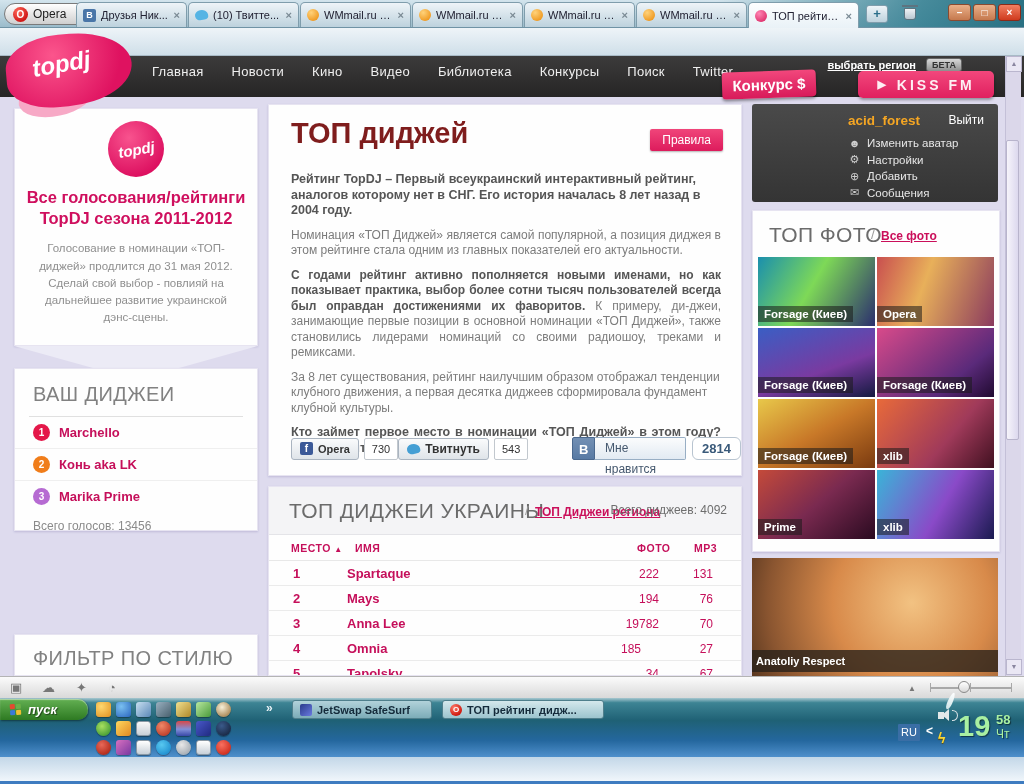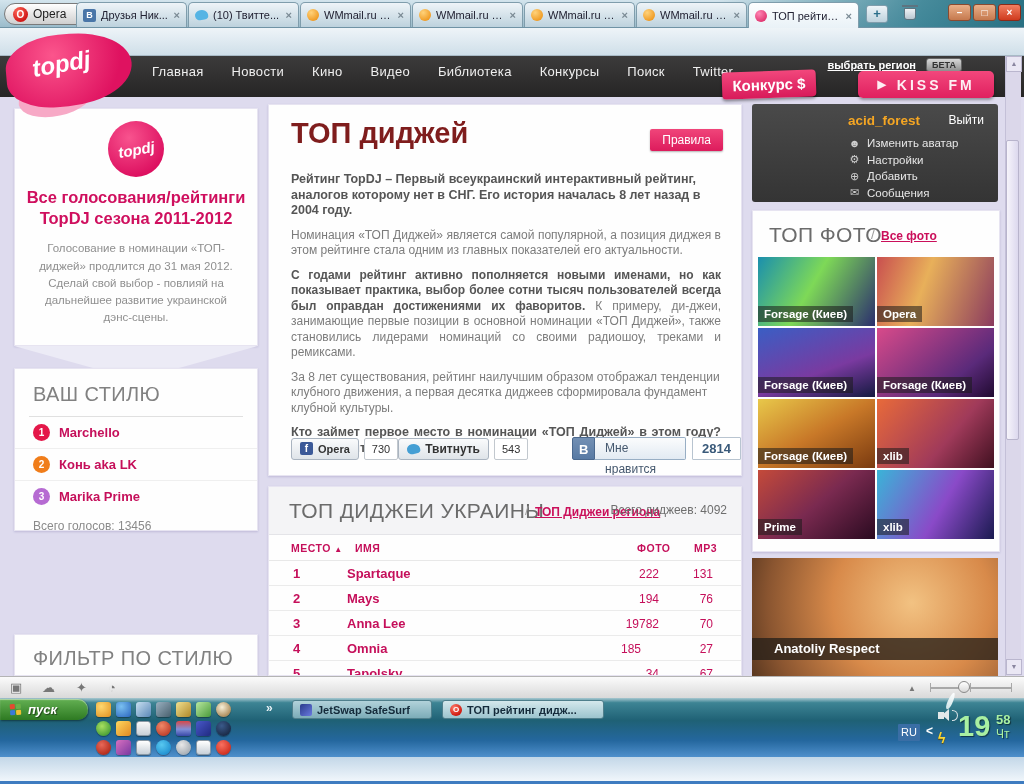--- a/index.html
+++ b/index.html
@@ -107,21 +107,21 @@
   .social{position:absolute;left:22px;top:332px;display:flex;align-items:center}
   .sbtn{display:flex;align-items:center;gap:5px;border:1px solid #aab4c0;border-radius:3px;height:22px;padding:0 8px;
     background:linear-gradient(#fafbfc,#dfe4e9);font-size:11px;color:#333;font-weight:bold}
   .fbsq{width:13px;height:13px;background:#3b5998;border-radius:2px;color:#fff;font-size:10px;font-weight:bold;text-align:center;line-height:13px}
   .cnt{border:1px solid #c2c8ce;background:#fff;border-radius:2px;height:22px;line-height:20px;padding:0 7px;font-size:11px;color:#333;margin-left:5px}
   .bird{width:13px;height:10px;background:#459fd4;border-radius:55% 70% 40% 55%;transform:rotate(-14deg)}
   .vksq{width:25px;height:23px;background:linear-gradient(#70offset,#587aa4);background:linear-gradient(#7390b4,#587aa4);
     border:1px solid #4a688e;border-radius:2px 0 0 2px;color:#fff;font-weight:bold;font-size:13px;text-align:center;line-height:23px}
   .vklbl{height:23px;border:1px solid #98aec4;border-left:none;border-radius:0 2px 2px 0;background:linear-gradient(#fbfcfd,#e2eaf2);
     font-size:12px;color:#45586e;line-height:21px;padding:0 10px}
-  .vkcnt{border:1px solid #b8c4d0;background:#fff;border-radius:1px;height:23px;line-height:21px;padding:0 9px;
+  .vkcnt{border:1px solid #b8c4d0;background:#fff;border-radius:6px;height:23px;line-height:21px;padding:0 9px;
     font-size:13px;font-weight:bold;color:#3a5a7a;margin-left:6px}
 
   #tablepanel{left:268px;top:486px;width:474px;height:190px;overflow:hidden}
   .tp-head{height:48px;background:#f4f4f6;border-bottom:1px solid #e4e4e8;position:relative}
   .tp-title{position:absolute;left:20px;top:12px;color:#6b6b6b;font-size:21px;letter-spacing:.4px}
   .tp-sep{position:absolute;left:256px;top:16px;color:#9a9a9a;font-size:13px}
   .tp-link{position:absolute;left:266px;top:18px;color:#ca0f5a;font-size:12px;font-weight:bold;text-decoration:underline}
   .tp-total{position:absolute;right:14px;top:16px;color:#6e6e6e;font-size:12px}
   .thr{position:relative;height:26px;border-bottom:1px solid #e8e8e8}
   .th{position:absolute;top:7px;color:#c50f5a;font-size:10.5px;font-weight:bold;letter-spacing:.5px}
@@ -147,22 +147,22 @@
   .ph1{background:linear-gradient(120deg,#1a8fae,#7ed957 45%,#2b2e6e)}
   .ph2{background:linear-gradient(110deg,#c94f4f,#e8b05a 40%,#8a3a5e)}
   .ph3{background:linear-gradient(160deg,#3a5ec4,#7a3aa0 60%,#141a40)}
   .ph4{background:linear-gradient(140deg,#d84a8a,#5a2a7a 70%,#200a30)}
   .ph5{background:linear-gradient(150deg,#e8c84a,#c87828 50%,#7a3a10)}
   .ph6{background:linear-gradient(130deg,#e86a3a,#a03a5a 60%,#401020)}
   .ph7{background:linear-gradient(140deg,#c44a3a,#7a2a50 50%,#2a0a20)}
   .ph8{background:linear-gradient(120deg,#3ab4d8,#8a4ac8 55%,#1a1a50)}
   #featured{position:absolute;left:752px;top:558px;width:246px;height:118px;overflow:hidden;
     background:radial-gradient(circle at 65% 38%,#f2c282,#d88a4a 45%,#8a5530 82%,#5a3820)}
-  #featured .flabel{position:absolute;left:0;bottom:16px;width:100%;height:22px;background:rgba(38,32,26,.78);
-    color:#fff;font-weight:bold;font-size:13px;line-height:22px;padding-left:22px}
+  #featured .flabel{position:absolute;left:0;bottom:4px;width:100%;height:22px;background:rgba(38,32,26,.78);
+    color:#fff;font-weight:bold;font-size:11px;line-height:22px;padding-left:4px}
 
   #scrollbar{position:absolute;left:1005px;top:56px;width:16px;height:620px;background:#dbd7ea;border-left:1px solid #c4c0d8}
   .sarrow{position:absolute;left:0;width:16px;height:16px;background:#eae7f4;border:1px solid #bab6ce;color:#8a86a0;
     font-size:7px;text-align:center;line-height:14px}
   #sthumb{position:absolute;left:1px;top:84px;width:13px;height:300px;background:linear-gradient(90deg,#f6f4fb,#dcd8ee);
     border:1px solid #b8b4cc;border-radius:2px}
 
   
   #statusbar{position:absolute;left:0;top:676px;width:1024px;height:22px;background:linear-gradient(#fbfbfb,#d9d9d9);border-top:1px solid #b4b4b4}
   .stico{position:absolute;top:3px;color:#777;font-size:13px}
@@ -312,21 +312,21 @@
   <div class="panel" id="ribbon">
     <div class="rlogo">
         <span>topdj</span>
       </div>
     <div class="rtitle">Все голосования/рейтинги TopDJ сезона 2011-2012</div>
     <div class="rdesc">Голосование в номинации «ТОП-диджей» продлится до 31 мая 2012. Сделай свой выбор - повлияй на дальнейшее развитие украинской дэнс-сцены.</div>
   </div>
   <div id="ribbon-tail"></div>
 
   <div class="panel" id="yourchoice">
-    <div class="ptitle">ВАШ СТИЛЮ</div>
+    <div class="ptitle">ВАШ ДИДЖЕИ</div>
     <div class="divider"></div>
     <div class="vitem">
       <span class="rankdot" style="background:#e41749">1</span>
       <span class="vname">Marchello</span>
     </div>
     <div class="vitem">
       <span class="rankdot" style="background:#f07d1a">2</span>
       <span class="vname">Конь aka LK</span>
     </div>
     <div class="vitem" style="border-bottom:none">

